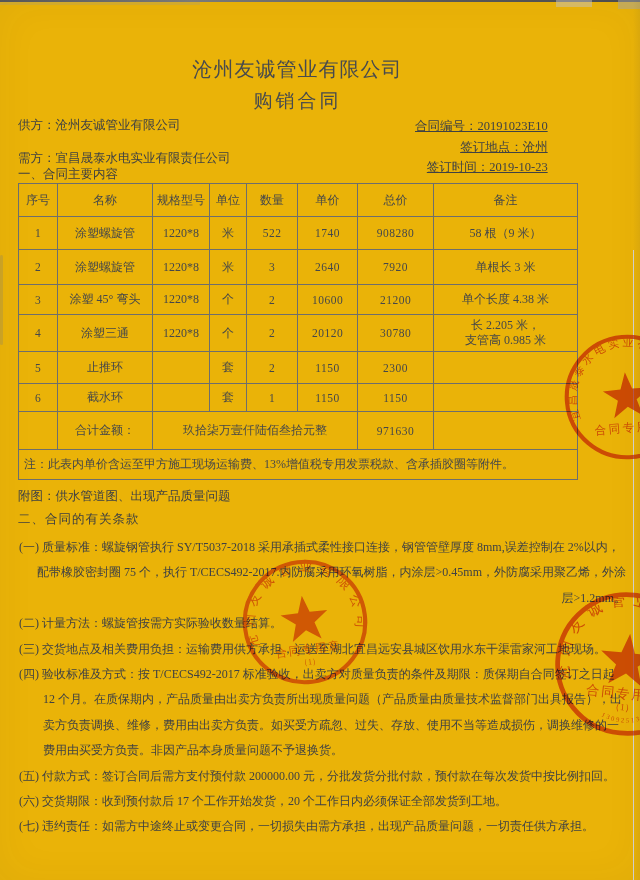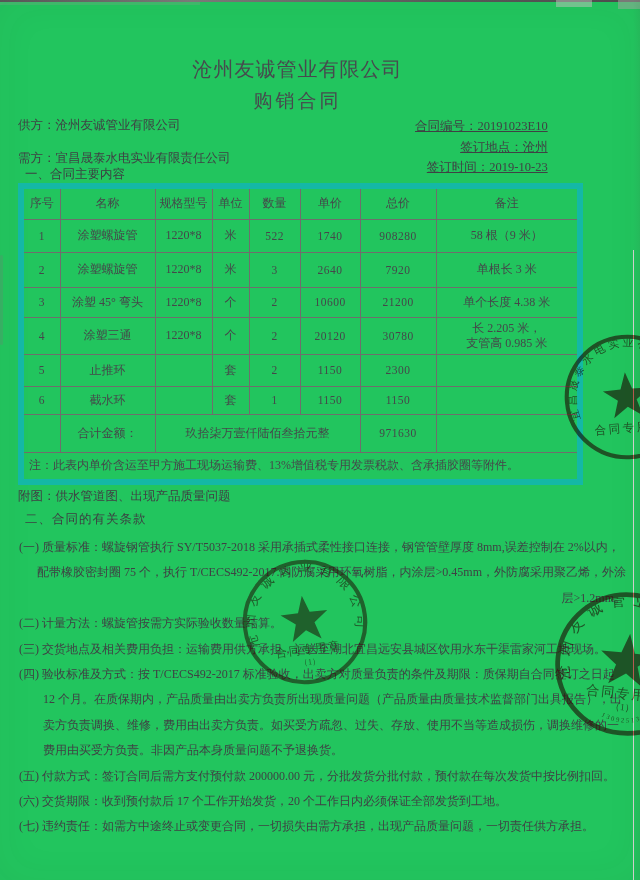--- a/index.html
+++ b/index.html
@@ -1,18 +1,18 @@
 <!DOCTYPE html>
 <html><head>
 <meta charset="utf-8">
 <style>
   html,body{margin:0;padding:0;background:#e9e9e7;}
   .page{
     position:relative;width:640px;height:880px;margin:0 auto;
-    background:#22c55e;overflow:hidden;
+    background:#eab308;overflow:hidden;
     font-family:"Liberation Serif","DejaVu Serif",serif;
     color:#3f4144;
     box-shadow:inset 0 0 40px rgba(60,60,55,.05);
   }
   .nowrap{white-space:nowrap;}
   
   .scan-top{position:absolute;top:0;left:0;width:640px;height:2px;background:linear-gradient(90deg,#565656,#7a7a78 30%,#585858 70%,#4c4c4c);}
   .scan-top2{position:absolute;top:2px;left:0;width:200px;height:3px;background:rgba(150,150,148,.25);}
   .scan-corner{position:absolute;top:0;left:556px;width:36px;height:7px;background:#c3c2bf;opacity:.5;}
   .scan-corner2{position:absolute;top:0;left:618px;width:22px;height:9px;background:#a6a6a2;opacity:.5;}
@@ -22,34 +22,34 @@
 
   .title{position:absolute;top:56px;left:0;width:595px;text-align:center;
     font-size:20px;letter-spacing:1px;color:#474a4e;}
   .subtitle{position:absolute;top:88px;left:0;width:595px;text-align:center;
     font-size:19px;letter-spacing:3px;color:#474a4e;}
 
   .meta{font-size:12.5px;color:#3f4144;text-align:right;}
   .supplier{position:absolute;top:117px;left:18px;}
   .buyer{position:absolute;top:150px;left:18px;}
   .meta-right{position:absolute;top:116px;left:415px;line-height:20.5px;text-decoration:underline;}
-  .section-heading{position:absolute;left:18px;font-size:12.5px;color:#3c3e41;margin-left:7px;}
+  .section-heading{position:absolute;left:18px;font-size:12.5px;color:#3c3e41;}
   .sec1{top:166px;}
   .sec2{top:511px;letter-spacing:1px;}
 
   table.items{
     position:absolute;top:183px;left:18px;width:559px;
     border-collapse:collapse;table-layout:fixed;
     font-size:12px;color:#45474a;
   }
   table.items td,table.items th{
     border:1px solid #6e6e6c;text-align:center;vertical-align:middle;
     padding:0 2px;font-weight:normal;overflow:hidden;
   }
-  table.items{border:6px solid #14b8a6;}
+  table.items{border:1px solid #14b8a6;}
   thead tr{height:33px;}
   .c-remark{white-space:pre-line;line-height:15px;}
   .num{font-size:11.5px;letter-spacing:.5px;}
   .total-row{height:38px;}
   .note-row{height:30px;}
   .note-cell{text-align:left !important;padding-left:5px !important;font-size:12px;}
 
   .attachment{position:absolute;top:488px;left:18px;font-size:12.5px;}
 
   .clauses{position:absolute;top:535px;left:6px;width:620px;font-size:12px;color:#3f4144;}

